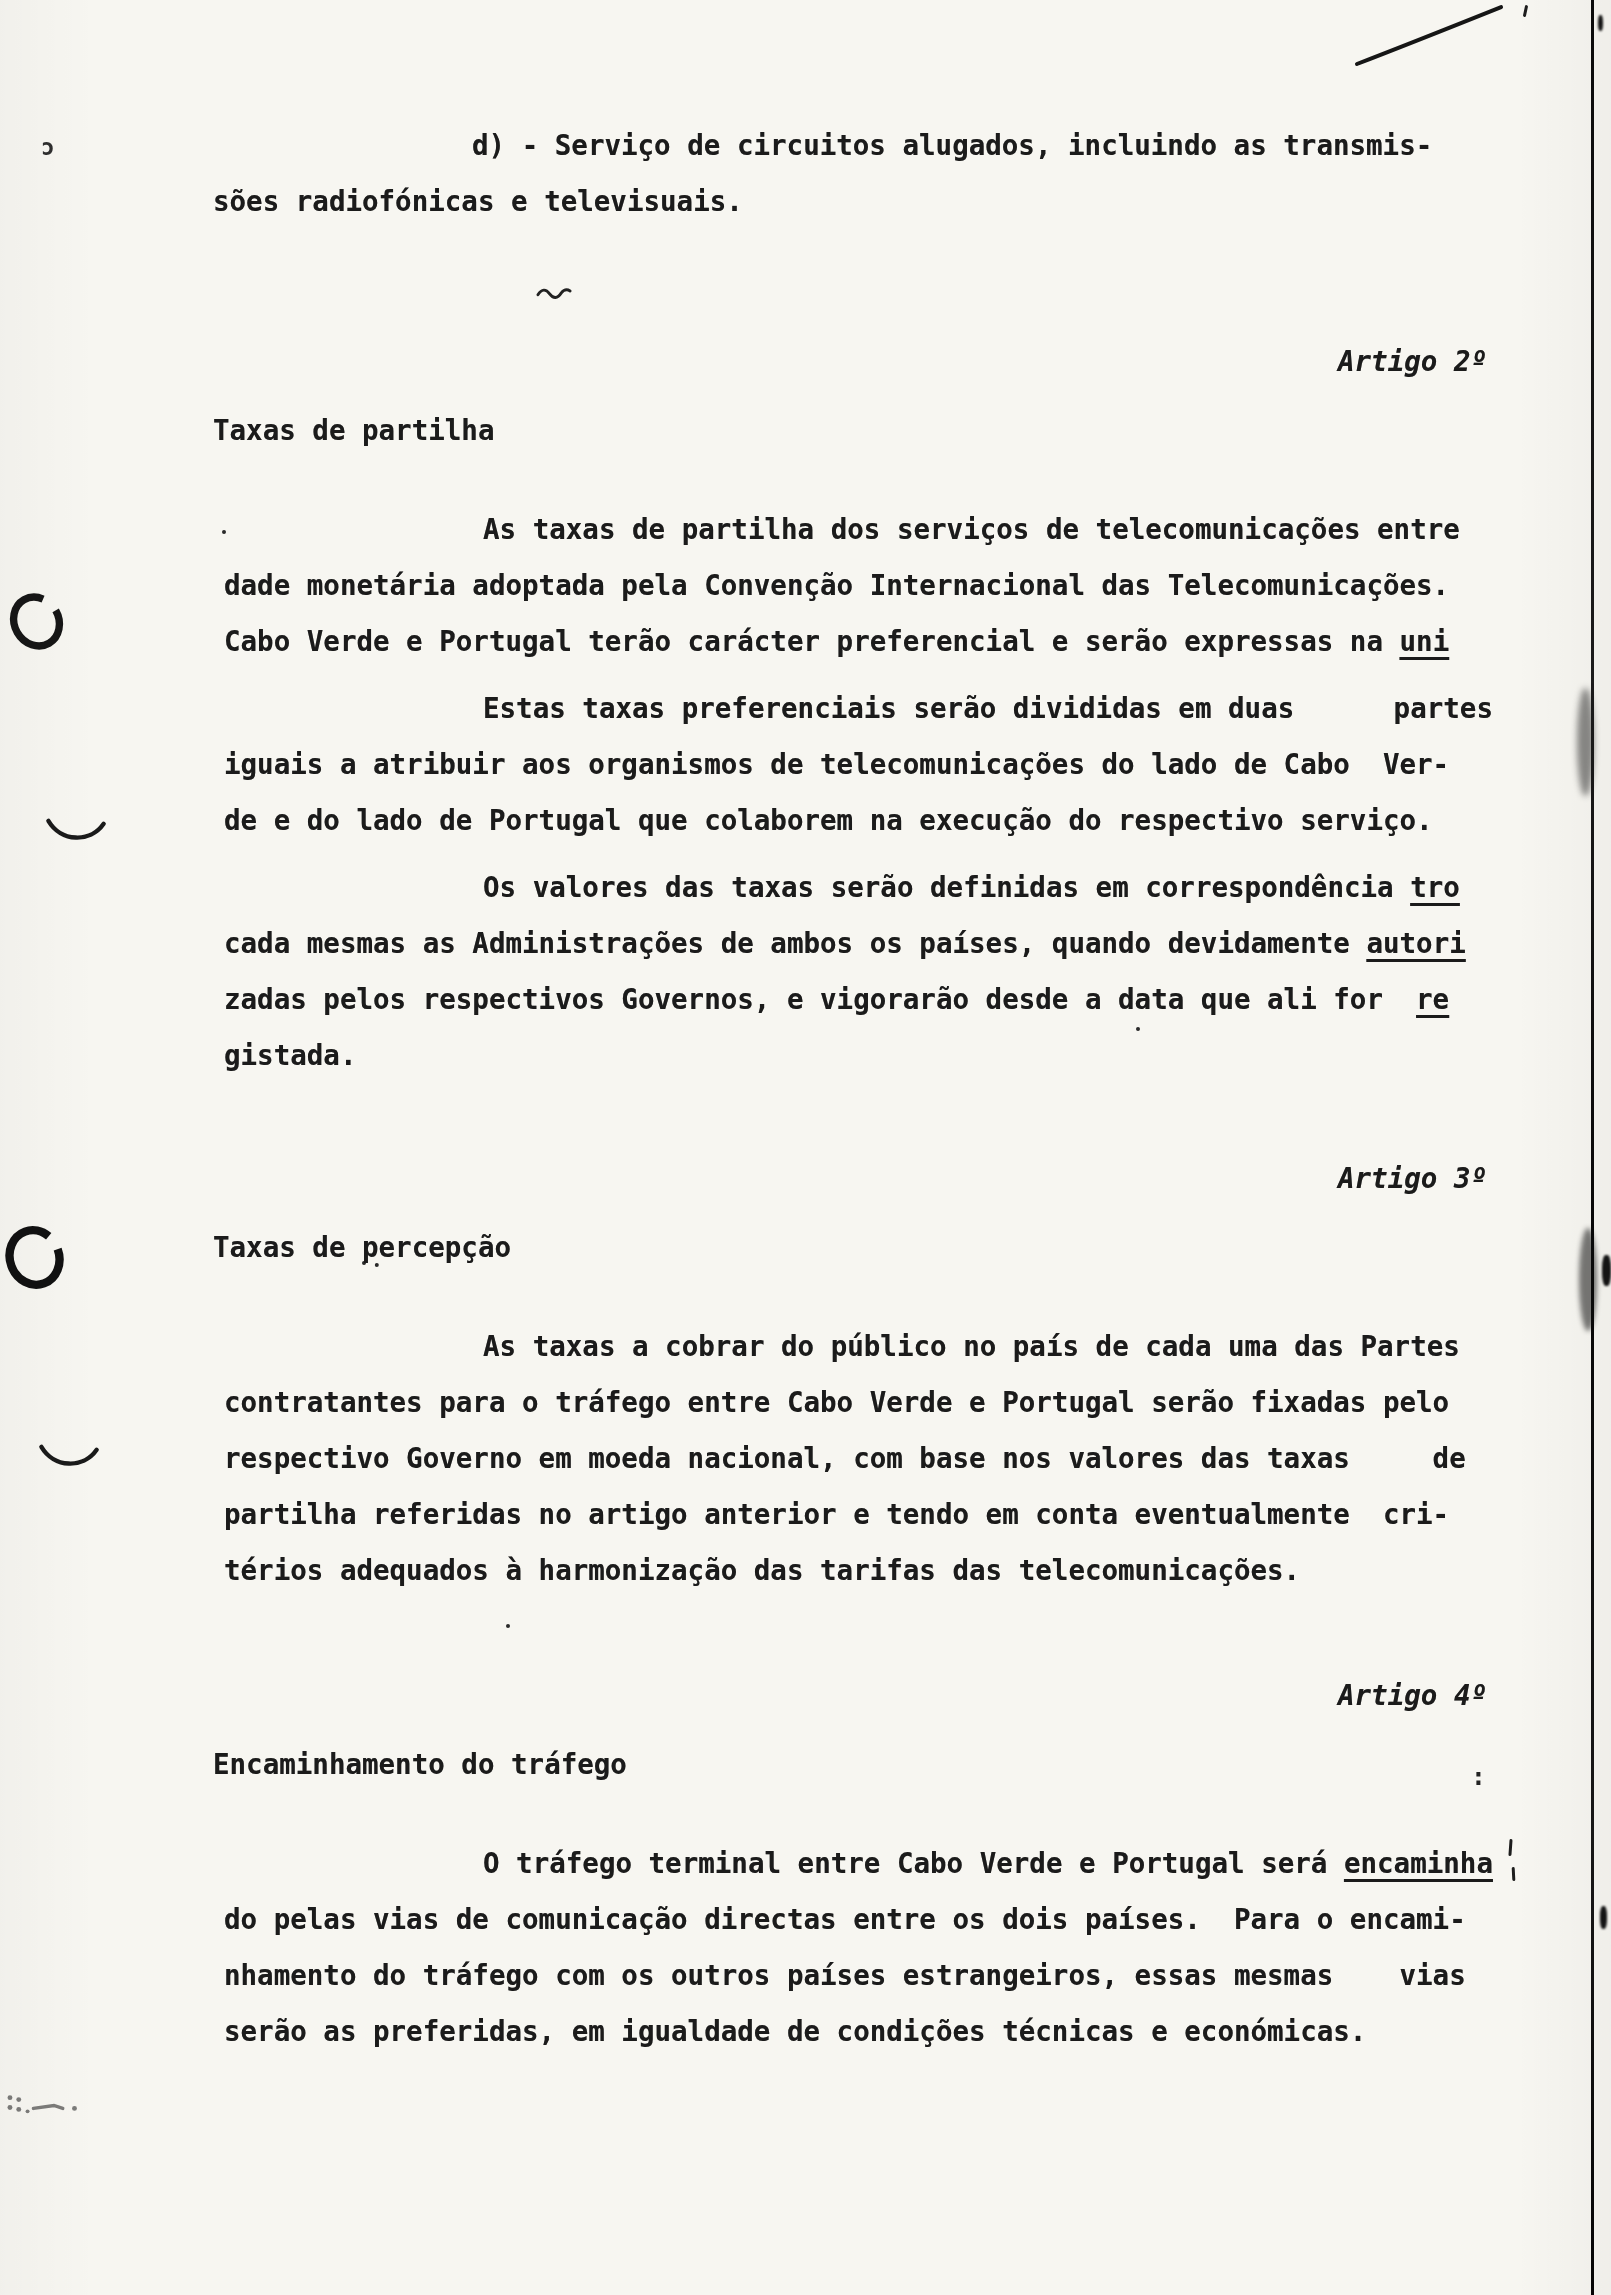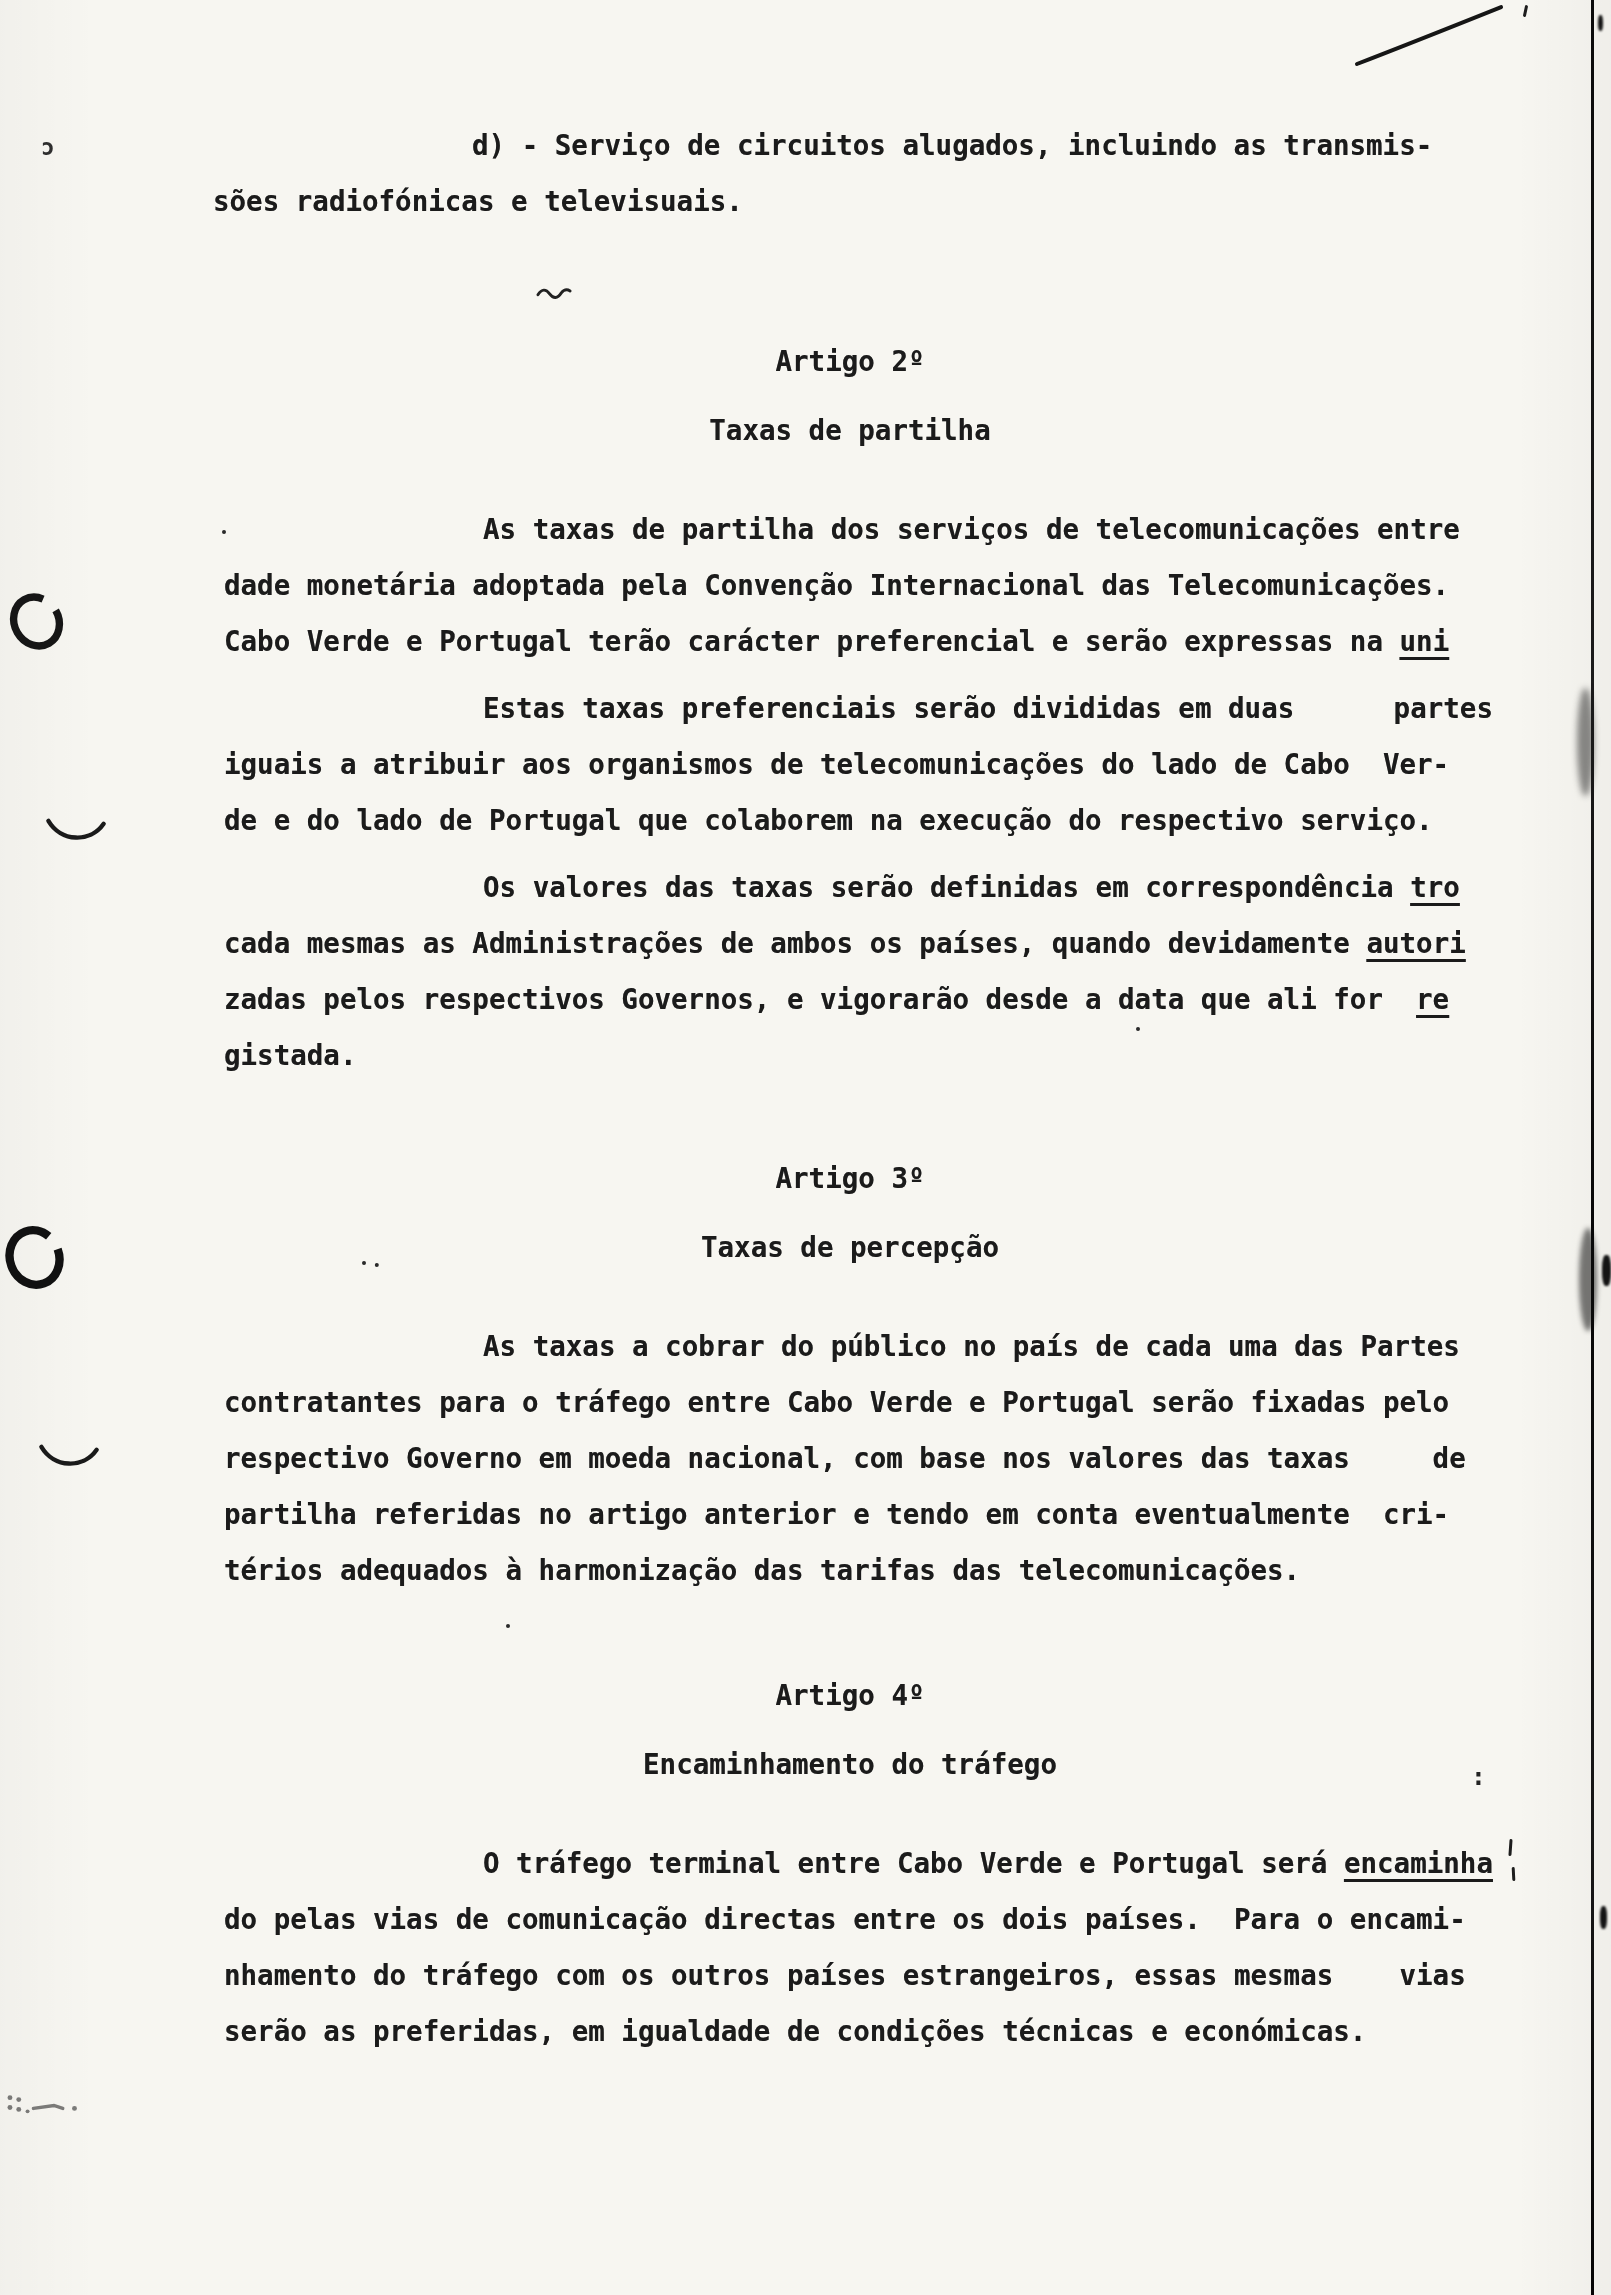--- a/index.html
+++ b/index.html
@@ -22,22 +22,22 @@
     text-shadow:0 0 0.5px rgba(20,20,20,0.45);
   }
   .line { white-space:pre; }
   .indent { padding-left:259px; }
   .u { text-decoration:underline; text-decoration-thickness:2.5px; text-underline-offset:6.4px; }
   .intro { position:absolute; top:117px; left:0; right:0; }
   .article { position:absolute; left:0; right:0; }
   .article-0 { top:333px; }
   .article-1 { top:1150px; }
   .article-2 { top:1667px; }
-  .article-heading { text-align:center; margin-bottom:12.8px; }
-  .article-subtitle { text-align:center; margin-bottom:43px; }
+  .article-heading { text-align:right; margin-bottom:12.8px;font-style:italic; }
+  .article-subtitle { text-align:left; margin-bottom:43px; }
   .para { margin:11px; }
 
   
   .binding-line {
     position:absolute; left:1591px; top:0; height:100%; width:3.4px;
     background:linear-gradient(#0a0a0a, #1c1c1c 30%, #070707 55%, #181818 80%, #050505);
     filter:blur(0.3px);
   }
   .smudge { position:absolute; border-radius:50%; }
   .smudge-1 { left:1577px; top:688px; width:16.7px; height:108px; background:rgba(25,25,25,0.5); filter:blur(3.4px); }

